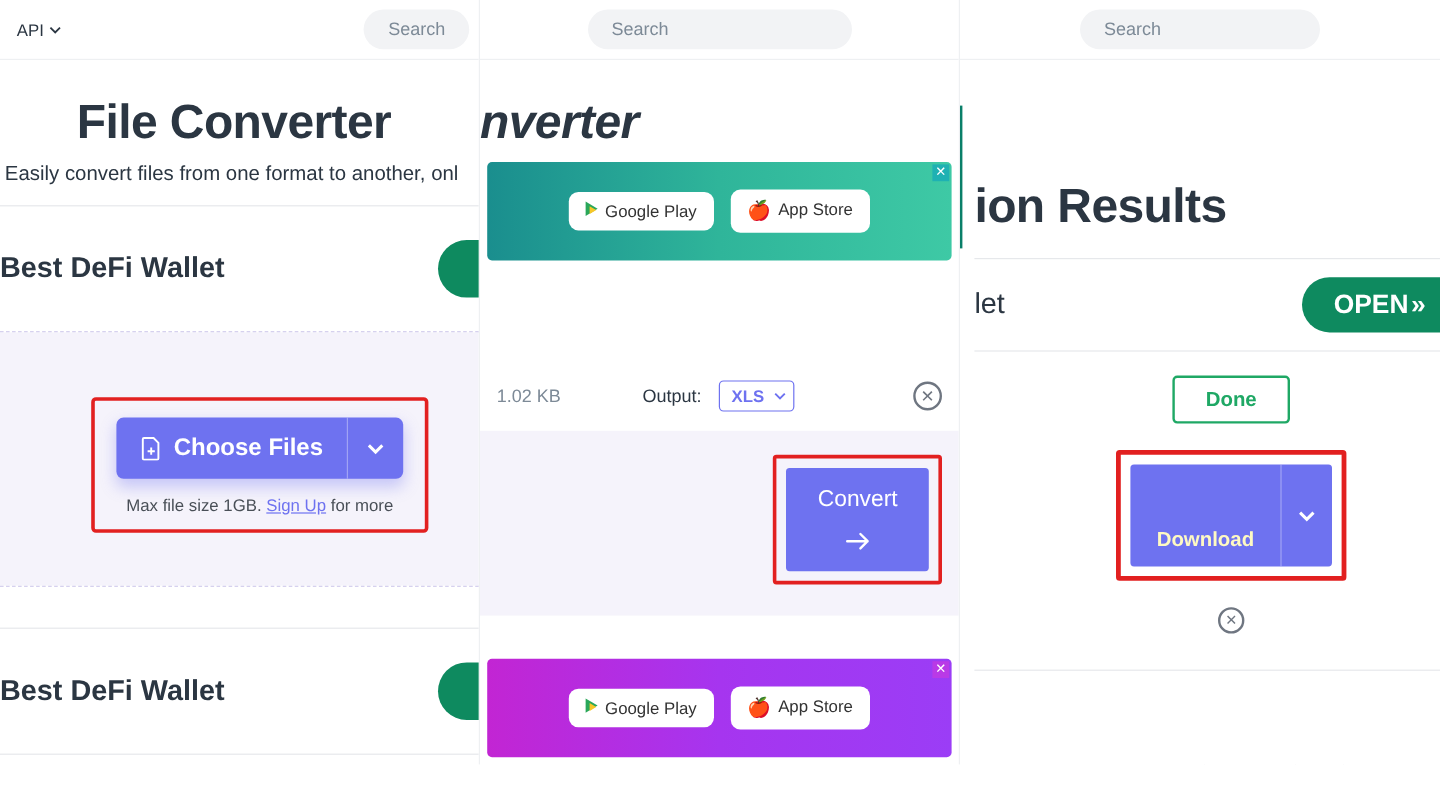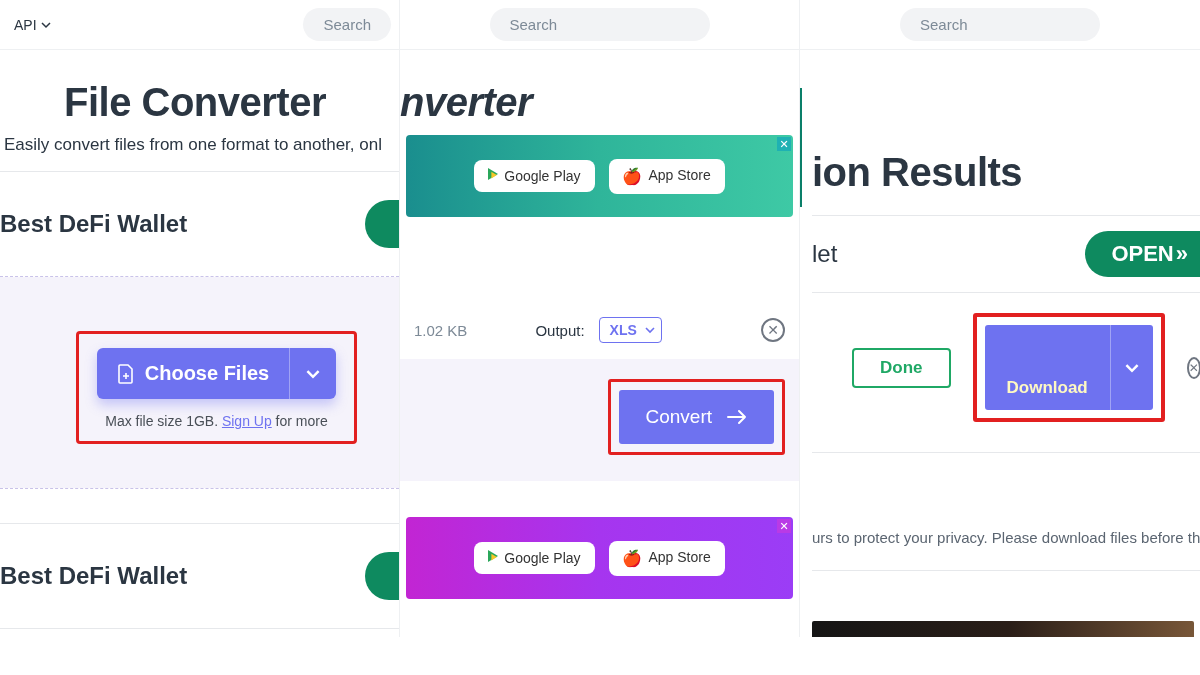--- a/index.html
+++ b/index.html
@@ -185,36 +185,37 @@
   }
   .red-box-tight {
     border: 3px solid #e22020; border-radius: 3px;
     padding: 8px;
     display: inline-block;
   }
   .btn-convert {
     background: #6e72f0; color: #fff;
     display: inline-flex; align-items: center; gap: 14px;
     padding: 16px 26px; font-size: 19px; font-weight: 500;
-    border-radius: 3px; cursor: pointer;
+    border-radius: 3px; cursor: pointer; flex-direction: column;
   }
   .btn-convert svg { stroke: #fff; }
 
   
   .p3-body { padding-left: 12px; }
   .vline {
     position: absolute; left: 0; top: 88px; bottom: 430px;
     width: 2px; background: #0a7f69;
   }
   .let-frag {
     font-size: 24px; color: #2b3642; padding: 24px 0;
   }
   .row-actions {
     display: flex; align-items: center; gap: 22px;
     padding: 20px 0 10px 40px;
+    flex-direction: column;
   }
   .done-chip {
     border: 2px solid #1fa865; color: #1fa865;
     font-weight: 600; font-size: 17px;
     padding: 8px 26px; border-radius: 4px;
   }
   .dl-red-box {
     border: 4px solid #e22020; border-radius: 3px;
     padding: 8px;
   }

